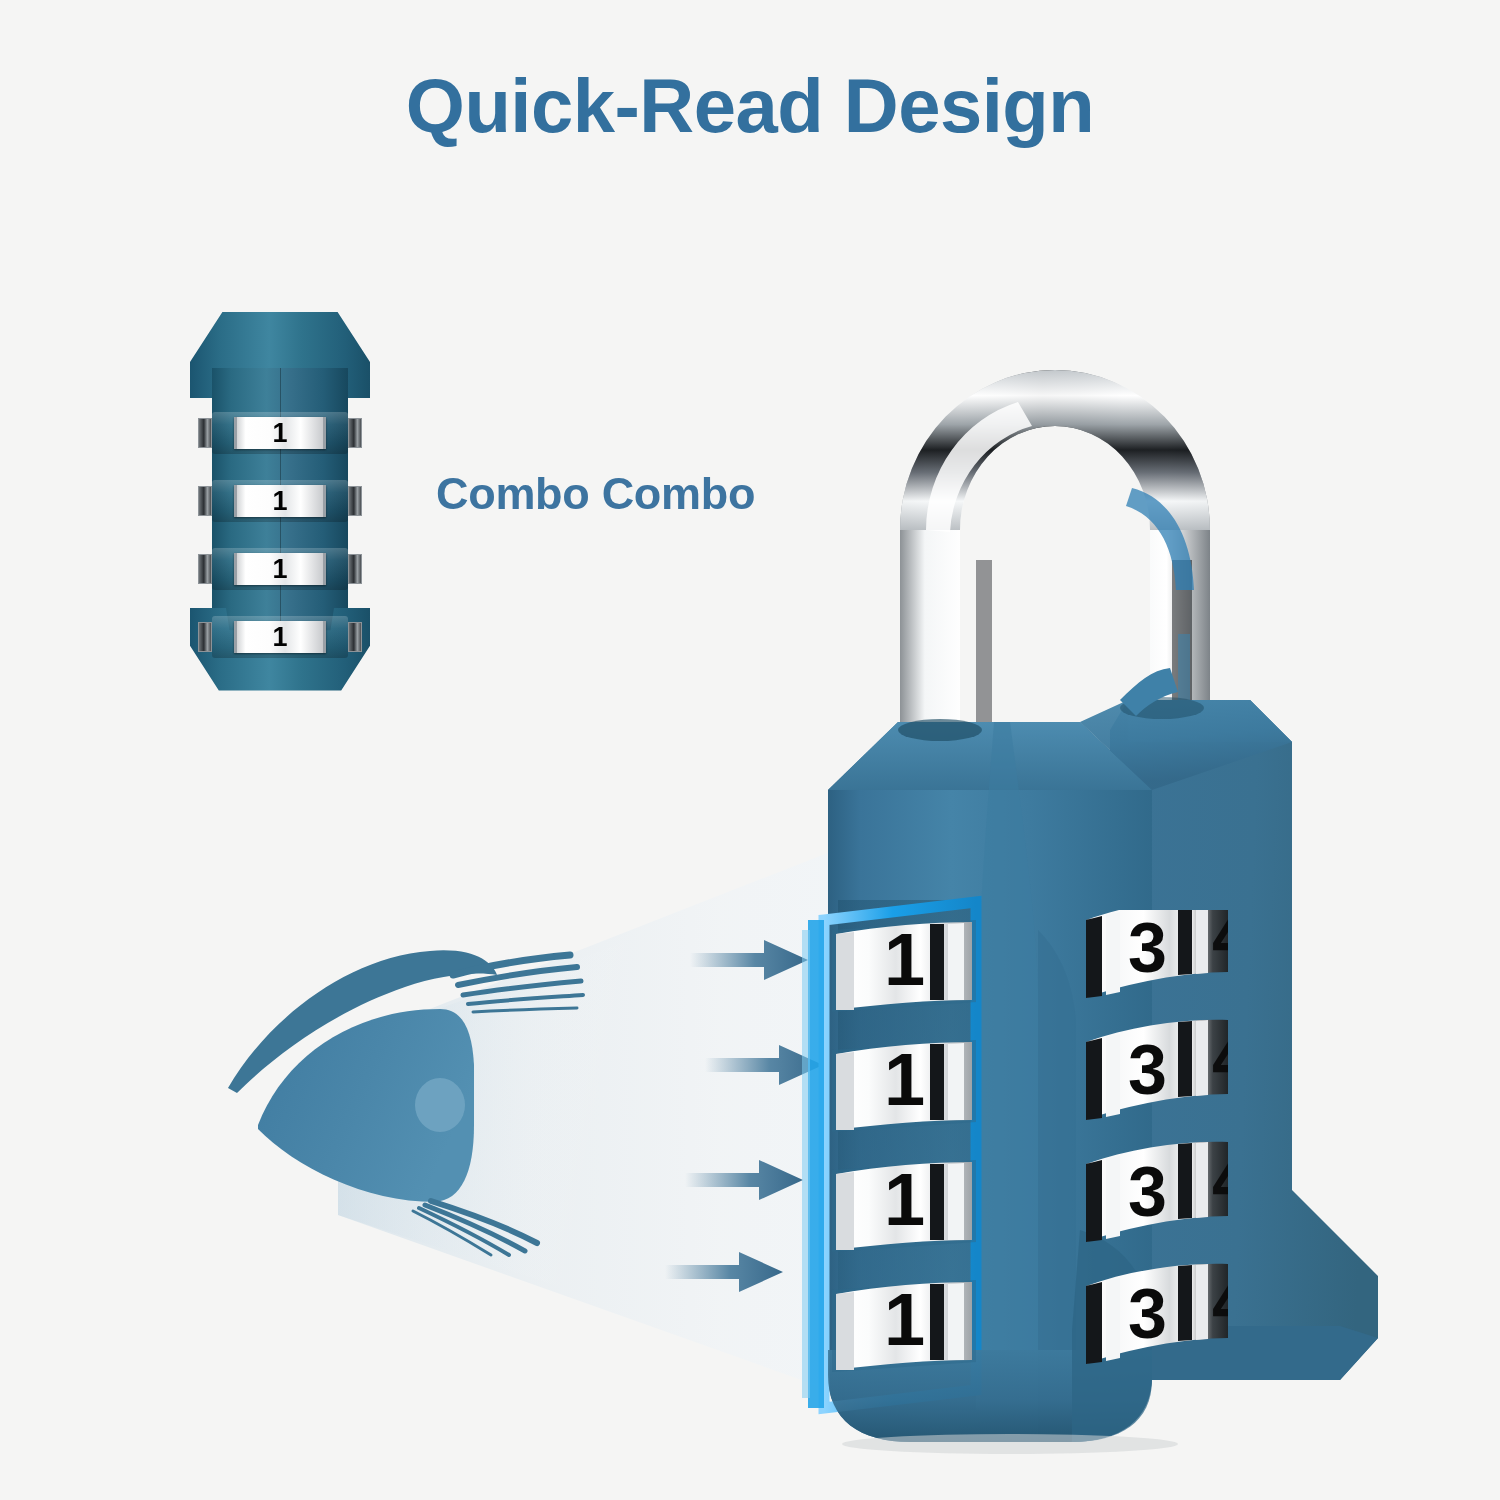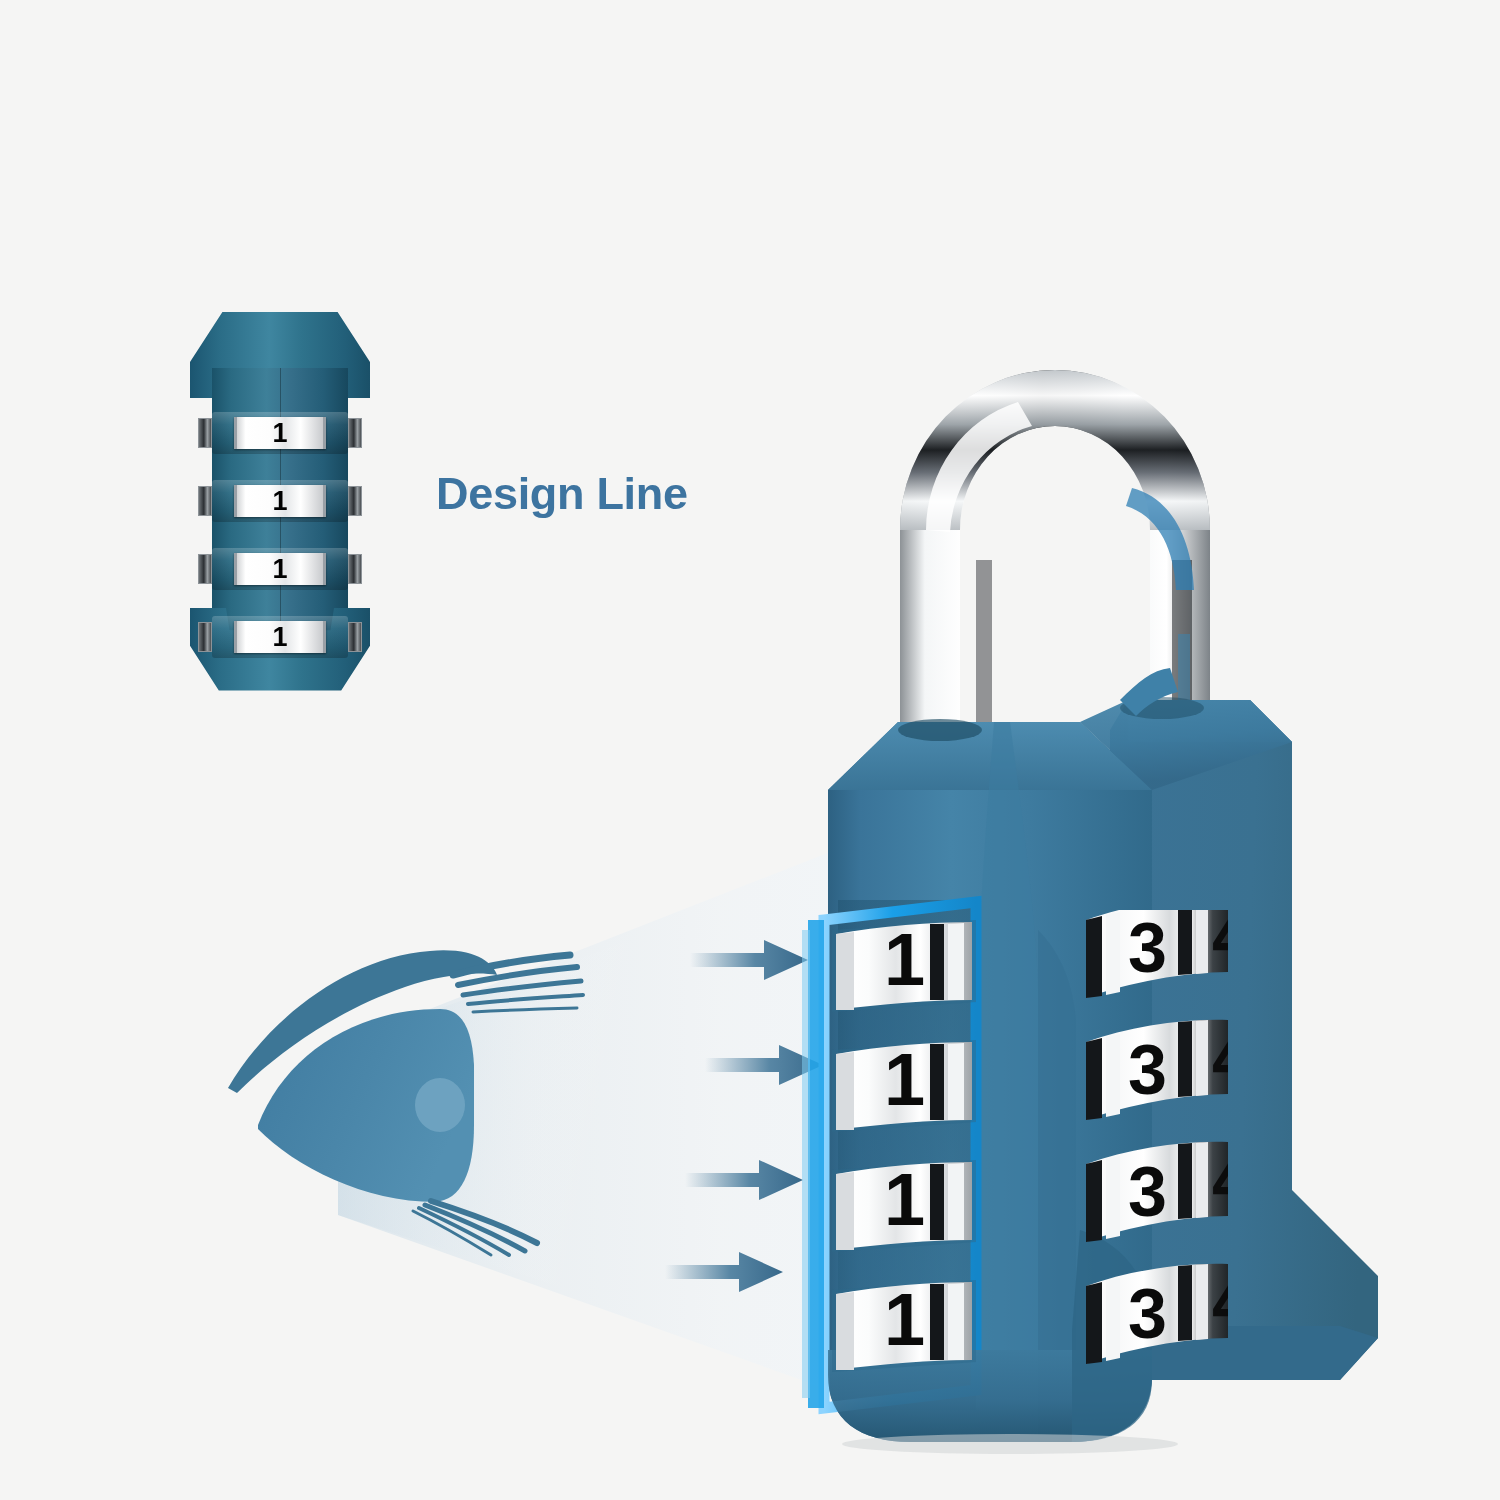--- a/index.html
+++ b/index.html
@@ -189,20 +189,21 @@
     font-family: "Liberation Sans", sans-serif;
     font-weight: bold;
     fill: #0a0a0a;
   }
 </style>
 </head>
 <body>
 
 <div id="stage" style="background: rgb(245, 245, 244);">
 
+  <div id="page-title">Quick-Read Design</div>
 
   <div id="inset-dial">
     <div class="inset-flare top"></div>
     <div class="inset-body">
       <div class="inset-seam"></div>
     </div>
     <div class="inset-flare bot"></div>
 
     <div class="inset-row" style="top:96px;">
       <div class="ir-wheel"></div>
@@ -224,21 +225,21 @@
     </div>
     <div class="inset-row" style="top:300px;">
       <div class="ir-wheel"></div>
       <div class="ir-tick l"></div>
       <div class="ir-tick r"></div>
       <div class="ir-num">1</div>
     </div>
   </div>
 
   <div id="callout">
-    <div class="callout-title">Design Line</div>
+    <div class="callout-title">Combo Combo</div>
   </div>
 
   <svg id="light-cone" viewBox="0 0 560 580">
     <defs>
       <linearGradient id="coneGrad" x1="0" y1="0" x2="1" y2="0">
         <stop offset="0%" stop-color="#c8dae6" stop-opacity="0.55"></stop>
         <stop offset="35%" stop-color="#dfe9f0" stop-opacity="0.45"></stop>
         <stop offset="70%" stop-color="#eef3f7" stop-opacity="0.55"></stop>
         <stop offset="100%" stop-color="#f2f6f9" stop-opacity="0.85"></stop>
       </linearGradient>

